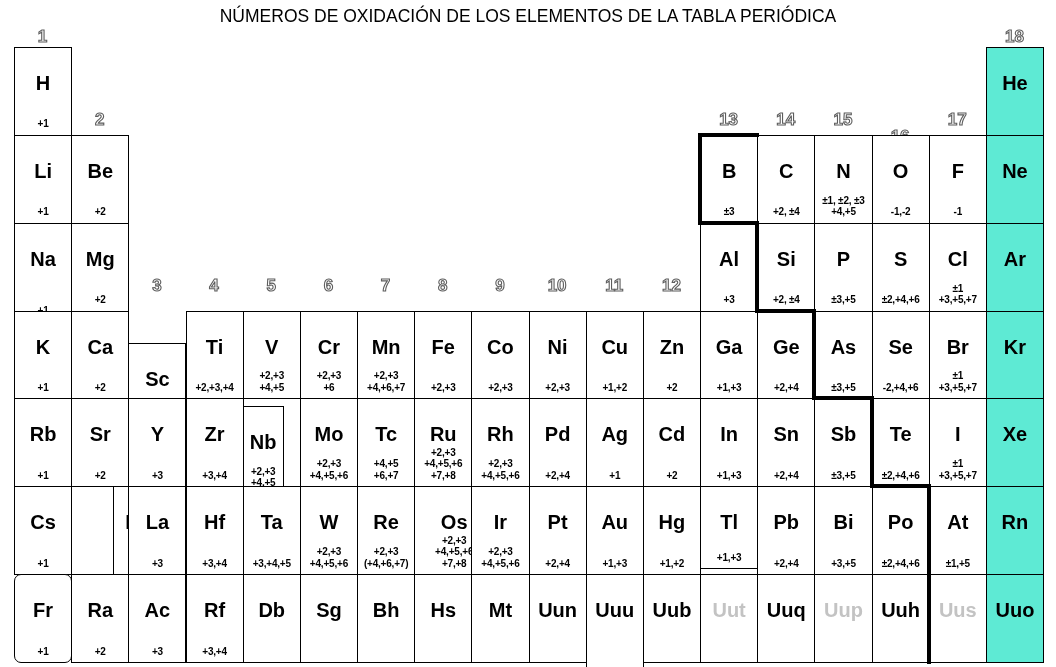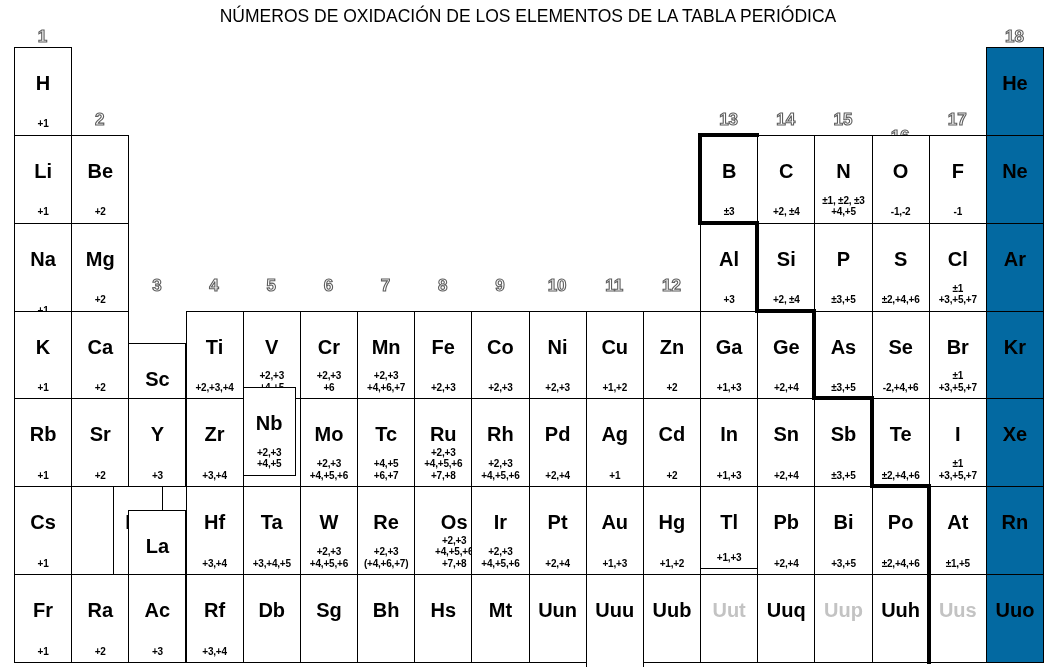--- a/index.html
+++ b/index.html
@@ -1,21 +1,21 @@
 <!DOCTYPE html>
 <html><head>
 <meta charset="utf-8">
 <style>
   html,body{margin:0;padding:0;background:#fff;}
   body{width:1056px;height:667px;font-family:"Liberation Sans",sans-serif;}
   .stage{position:relative;width:1056px;height:667px;overflow:hidden;background:#fff;}
   .title{position:absolute;top:6px;left:0;width:100%;text-align:center;
          font-size:17.5px;font-weight:400;color:#000;white-space:nowrap;}
   .cell{position:absolute;border:1px solid #000;box-sizing:border-box;background:#fff;}
-  .cell.noble{background:#0369a1;}
+  .cell.noble{background:#5eead4;}
   .sym{position:absolute;top:23px;left:0;width:100%;text-align:center;
        font-size:20px;font-weight:bold;line-height:24px;color:#000;}
   .cell.dim .sym{color:#c3c3c3;}
   .ox{position:absolute;bottom:5px;left:0;width:100%;text-align:center;
       font-size:10px;font-weight:bold;line-height:11.5px;letter-spacing:-0.2px;
       color:#000;white-space:nowrap;}
   .ghdr{position:absolute;text-align:center;font-size:17px;font-weight:bold;
         line-height:19px;color:#fff;-webkit-text-stroke:1.1px #5d5d5d;}
   .stair{position:absolute;background:#000;}
 </style>
@@ -270,21 +270,21 @@
         <div class="ox">
           <div>+3</div>
         </div>
       </div>
       <div class="cell" style="left: 185.51px; top: 398.44px; width: 58.17px; height: 88.86px;">
         <div class="sym">Zr</div>
         <div class="ox">
           <div>+3,+4</div>
         </div>
       </div>
-      <div class="cell" style="left: 242.68px; top: 387px; width: 53px; height: 88.86px;">
+      <div class="cell" style="left: 242.68px; top: 406px; width: 41px; height: 88.86px;">
         <div class="sym">Nb</div>
         <div class="ox">
           <div>+2,+3</div>
           <div>+4,+5</div>
         </div>
       </div>
       <div class="cell" style="left: 299.85px; top: 398.44px; width: 58.17px; height: 88.86px;">
         <div class="sym">Mo</div>
         <div class="ox">
           <div>+2,+3</div>
@@ -370,21 +370,21 @@
         <div class="ox">
           <div>+1</div>
         </div>
       </div>
       <div class="cell" style="left: 71.17px; top: 486.3px; width: 50px; height: 88.86px; margin-left: 42px;">
         <div class="sym">Ba</div>
         <div class="ox">
           <div>+2</div>
         </div>
       </div>
-      <div class="cell" style="left: 128.34px; top: 486.3px; width: 58.17px; height: 88.86px; margin-top: 24px;">
+      <div class="cell" style="left: 128.34px; top: 486.3px; width: 58.17px; height: 88.86px;">
         <div class="sym">La</div>
         <div class="ox">
           <div>+3</div>
         </div>
       </div>
       <div class="cell" style="left: 185.51px; top: 486.3px; width: 58.17px; height: 88.86px;">
         <div class="sym">Hf</div>
         <div class="ox">
           <div>+3,+4</div>
         </div>
@@ -468,21 +468,21 @@
       </div>
       <div class="cell" style="left: 928.72px; top: 486.3px; width: 58.17px; height: 88.86px;">
         <div class="sym">At</div>
         <div class="ox">
           <div>±1,+5</div>
         </div>
       </div>
       <div class="cell noble" style="left: 985.89px; top: 486.3px; width: 58.17px; height: 88.86px;">
         <div class="sym">Rn</div>
       </div>
-      <div class="cell" style="left: 14px; top: 574.16px; width: 58.17px; height: 88.86px;">
+      <div class="cell" style="left: 14px; top: 574.16px; width: 58.17px; height: 88.86px; border-radius: 7px;">
         <div class="sym">Fr</div>
         <div class="ox">
           <div>+1</div>
         </div>
       </div>
       <div class="cell" style="left: 71.17px; top: 574.16px; width: 58.17px; height: 88.86px;">
         <div class="sym">Ra</div>
         <div class="ox">
           <div>+2</div>
         </div>

